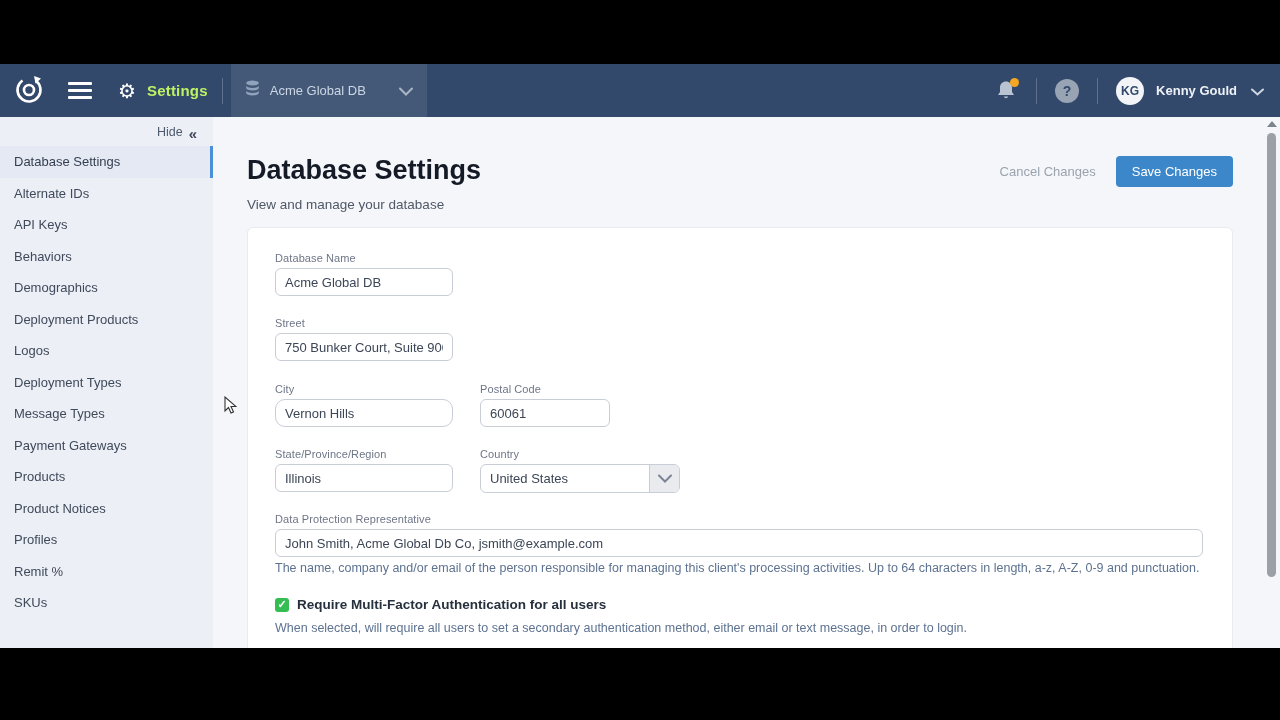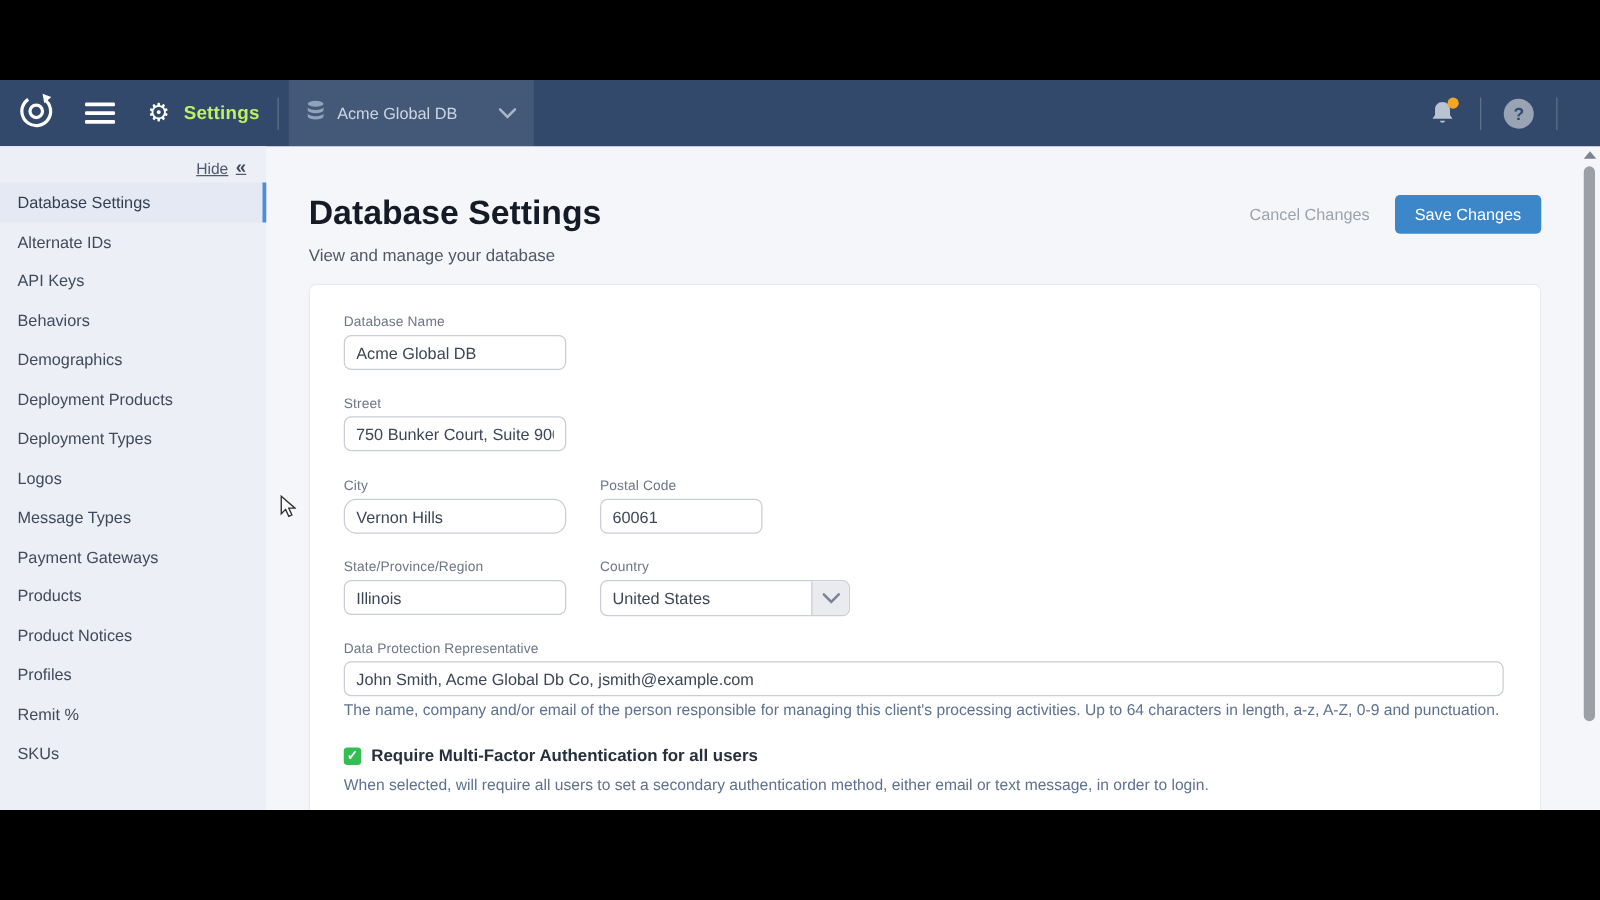--- a/index.html
+++ b/index.html
@@ -30,22 +30,22 @@
   .help-circle { width:24px; height:24px; border-radius:50%; background:#98a3b3; color:#32496b;
                  font-size:14px; font-weight:700; display:flex; align-items:center; justify-content:center; cursor:pointer; }
   .user-menu { display:flex; align-items:center; cursor:pointer; }
   .avatar { width:28px; height:28px; border-radius:50%; background:#f2f4f7; color:#32496b;
             font-size:12px; font-weight:700; display:flex; align-items:center; justify-content:center; }
   .user-name { color:#eef2f7; font-size:13px; font-weight:700; margin:0 14px 0 12px; }
   .chev { display:block; }
 
   
   .sidebar { position:absolute; left:0; top:53px; width:213px; bottom:0; background:#edeff6; }
-  .hide-row { display:flex; justify-content:flex-end; align-items:flex-end; padding:8px 16px 4px 0;
-              color:#4d5a6b; font-size:12.5px; cursor:pointer;text-decoration:underline; }
+  .hide-row { display:flex; justify-content:flex-end; align-items:flex-start; padding:8px 16px 4px 0;
+              color:#4d5a6b; font-size:12.5px; cursor:pointer; }
   .hide-chev { font-size:15px; font-weight:700; margin-left:6px; color:#3f4a5a; }
   .side-item { height:31.5px; display:flex; align-items:center; padding-left:14px;
                font-size:13px; color:#3f4a5a; position:relative; cursor:pointer; }
   .side-item.active { background:#e5e9f3; color:#333f50; }
   .side-item.active .active-bar { position:absolute; right:0; top:0; bottom:0; width:3px;
                background:var(--active-indicator,#4a90d9); }
 
   
   .content { position:absolute; left:213px; top:53px; right:0; bottom:0; }
   .page-title { position:absolute; left:34px; top:38px; font-size:27px; font-weight:700; color:#151b26; }
@@ -133,20 +133,31 @@
             <path d="M10 1.5 c-3.5 0 -6 2.6 -6 6 v4.5 L2 15 h16 l-2 -3 V7.5 c0 -3.4 -2.5 -6 -6 -6 z" fill="#b9c3d2"></path>
             <path d="M7.8 16.5 a2.3 2.3 0 0 0 4.4 0 z" fill="#b9c3d2"></path>
           </svg>
           <span class="notif-dot"></span>
         </div>
         <div class="nav-divider"></div>
         <div class="help-circle">
           <span>?</span>
         </div>
         <div class="nav-divider"></div>
+        <div class="user-menu">
+          <div class="avatar">
+            <span>KG</span>
+          </div>
+          <span class="user-name">Kenny Gould</span>
+          <span class="chev">
+            <svg width="13" height="8" viewBox="0 0 13 8">
+                <polyline points="1,1.5 6.5,6.5 12,1.5" fill="none" stroke="#cfd7e2" stroke-width="2" stroke-linecap="round"></polyline>
+              </svg>
+          </span>
+        </div>
       </div>
     </div>
 
     <div class="sidebar">
       <div class="hide-row">
         <span>Hide</span>
         <span class="hide-chev">«</span>
       </div>
       <div class="side-item active">
         <span>Database Settings</span>
@@ -161,24 +172,24 @@
       <div class="side-item">
         <span>Behaviors</span>
         </div>
       <div class="side-item">
         <span>Demographics</span>
         </div>
       <div class="side-item">
         <span>Deployment Products</span>
         </div>
       <div class="side-item">
+        <span>Logos</span>
+        </div>
+      <div class="side-item">
         <span>Deployment Types</span>
-        </div>
-      <div class="side-item">
-        <span>Logos</span>
         </div>
       <div class="side-item">
         <span>Message Types</span>
         </div>
       <div class="side-item">
         <span>Payment Gateways</span>
         </div>
       <div class="side-item">
         <span>Products</span>
         </div>

